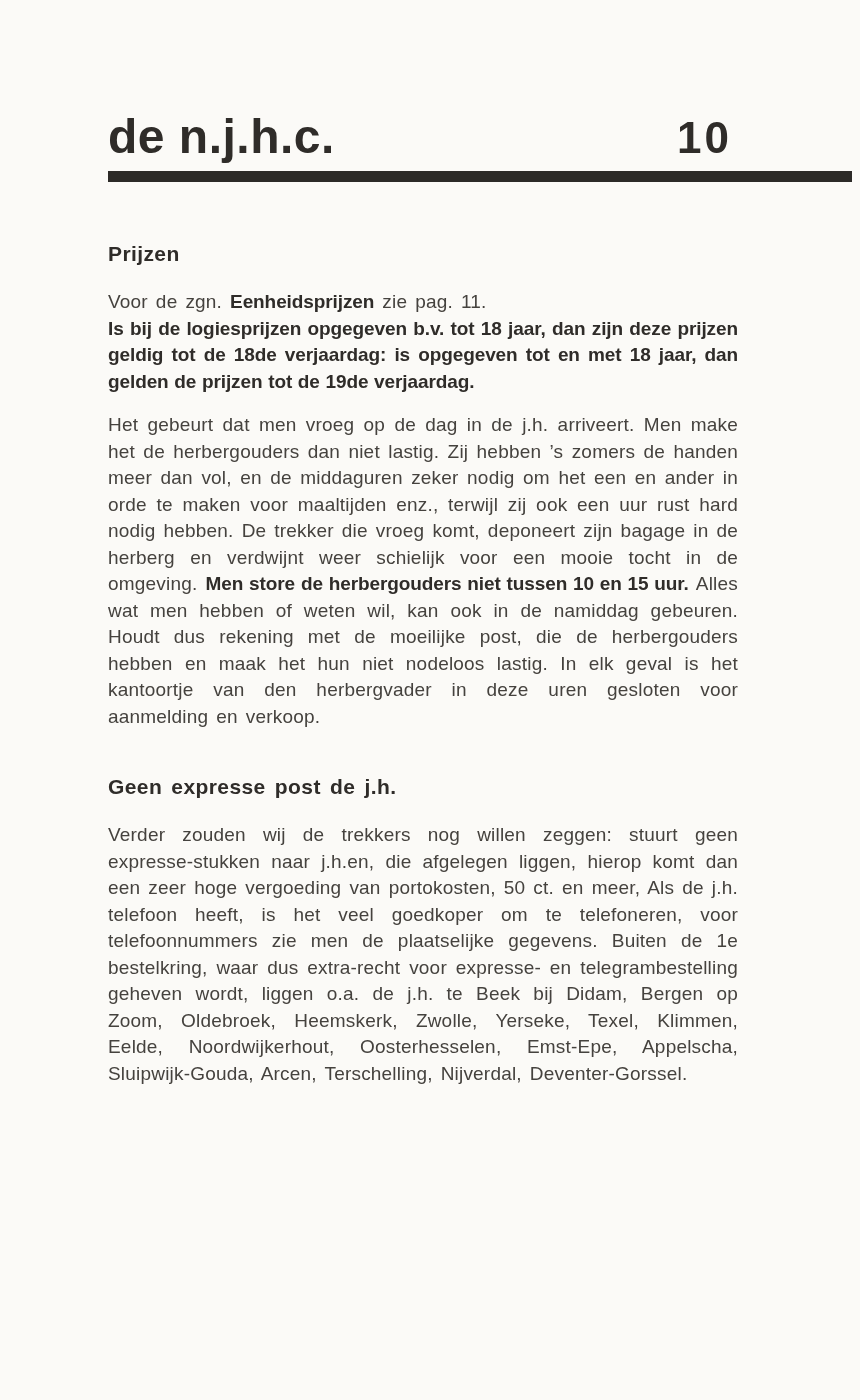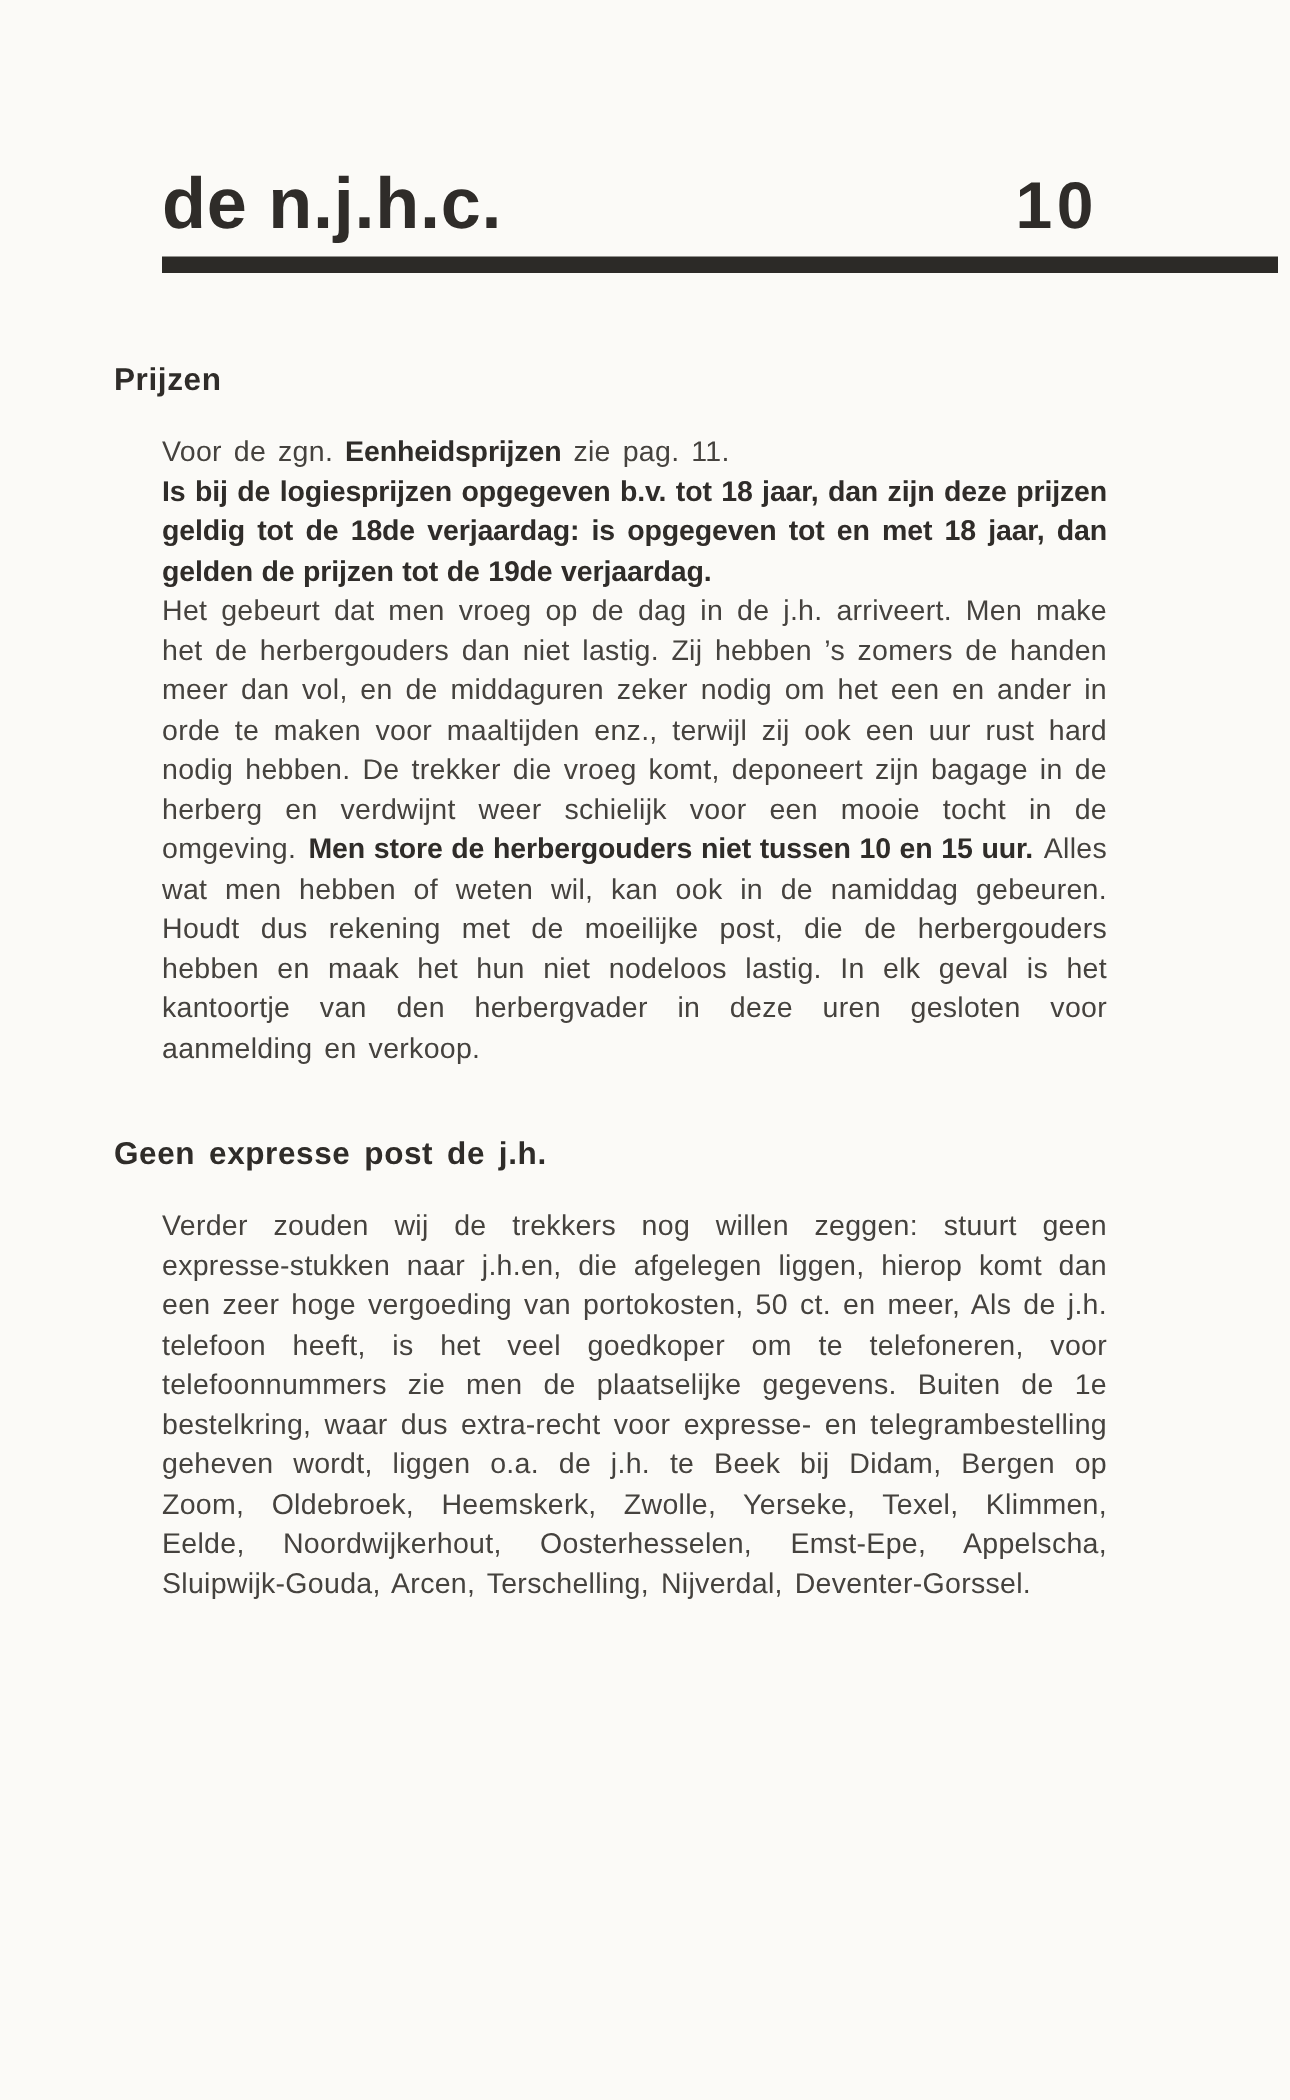--- a/index.html
+++ b/index.html
@@ -36,30 +36,30 @@
     color: var(--ink-bold, #2f2c29);
     letter-spacing: 3px;
   }
   .rule {
     margin: 8px 0 59px 108px;
     width: 744px;
     height: 11px;
     background: var(--rule, #2c2a27);
   }
   .doc-section h2 {
-    margin: 44px 0 22px 76px;
+    margin: 44px 0 22px 108px;
     font-size: 21px;
     line-height: 26px;
     font-weight: bold;
     color: var(--ink-bold, #2f2c29);
     letter-spacing: 0.4px;
     word-spacing: 3px;
   }
   .body-par {
-    margin: 0 0 0 108px;
+    margin: 17px 0 0 108px;
     width: 630px;
     font-size: 19px;
     line-height: 26.5px;
     text-align: justify;
     letter-spacing: 0.2px;
     word-spacing: 2.5px;
     color: var(--ink, #45423e);
   }
   .body-par .b {
     font-weight: bold;

